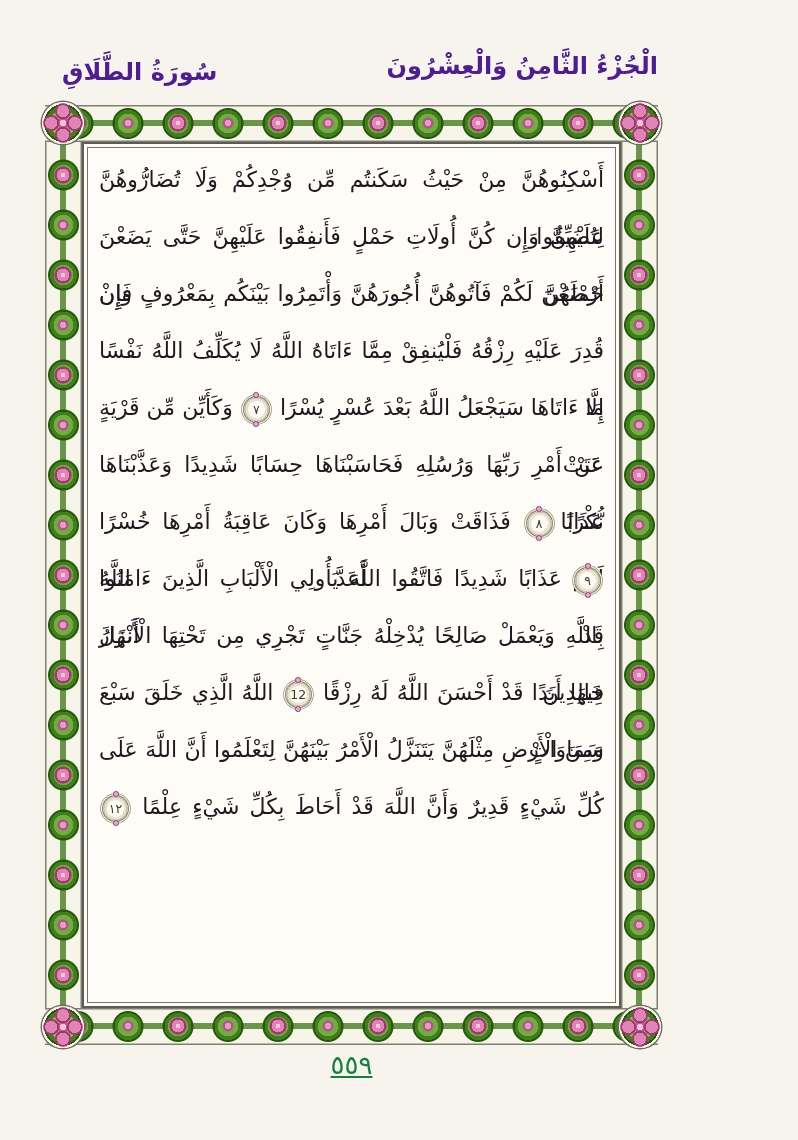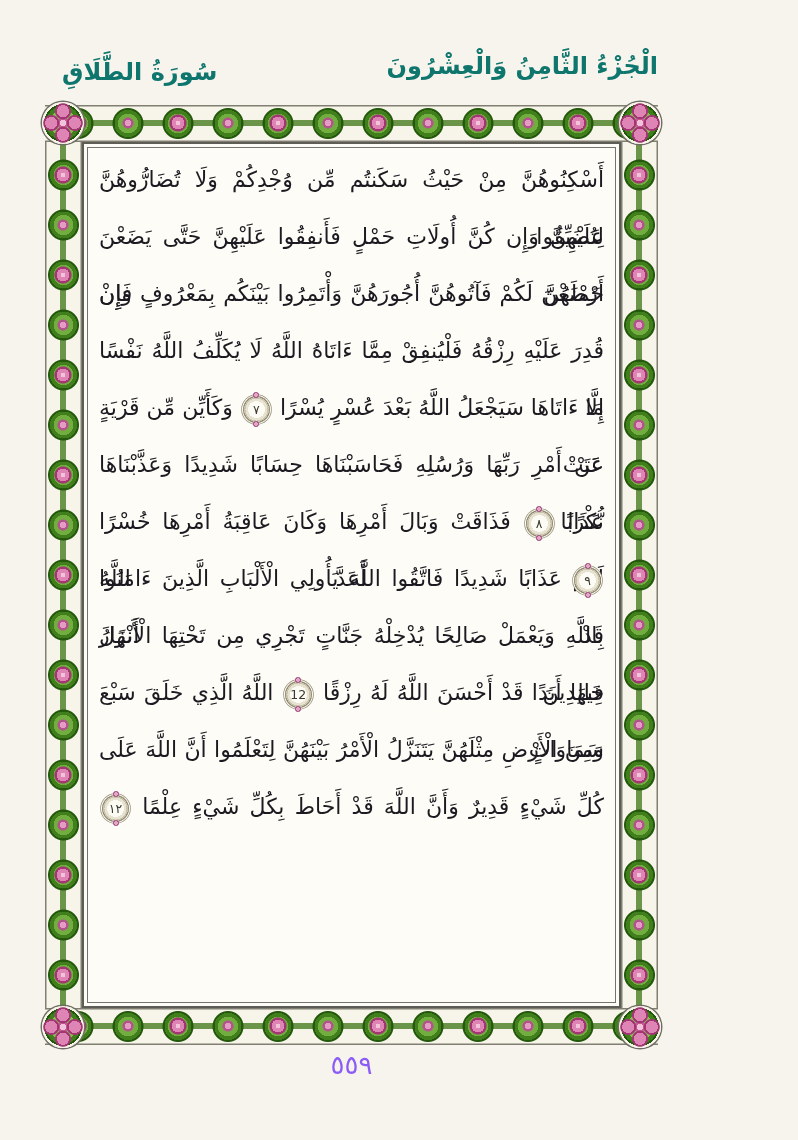--- a/index.html
+++ b/index.html
@@ -11,21 +11,21 @@
     color:#1c1a20;
     overflow:hidden;
   }
 
   
   .hdr {
     position:absolute;
     direction:rtl;
     font-size:24px;
     font-weight:bold;
-    color:#0f766e;
+    color:#4c1d95;
     white-space:nowrap;
   }
   .hdr-juz   { top:52px; right:140px;text-align:right; }
   .hdr-surah { top:58px; left:62px; }
 
   
   .frame {
     position:absolute;
     left:45px; top:105px;
     width:613px; height:940px;text-decoration:underline;
@@ -130,22 +130,23 @@
   }
   .ayah::before { top:-4px; }
   .ayah::after  { bottom:-4px; }
 
   
   .pageno {
     position:absolute;
     top:1050px; left:45px; width:613px;
     text-align:center;
     font-size:26px;
-    color:#8b5cf6;
+    color:#15803d;
     direction:rtl;
+    text-decoration:underline;
   }
 </style>
 </head>
 <body>
 
 <div class="hdr hdr-juz">الْجُزْءُ الثَّامِنُ وَالْعِشْرُونَ</div>
 <div class="hdr hdr-surah">سُورَةُ الطَّلَاقِ</div>
 
 <div class="frame">
   <div class="band band-h band-top"></div>

